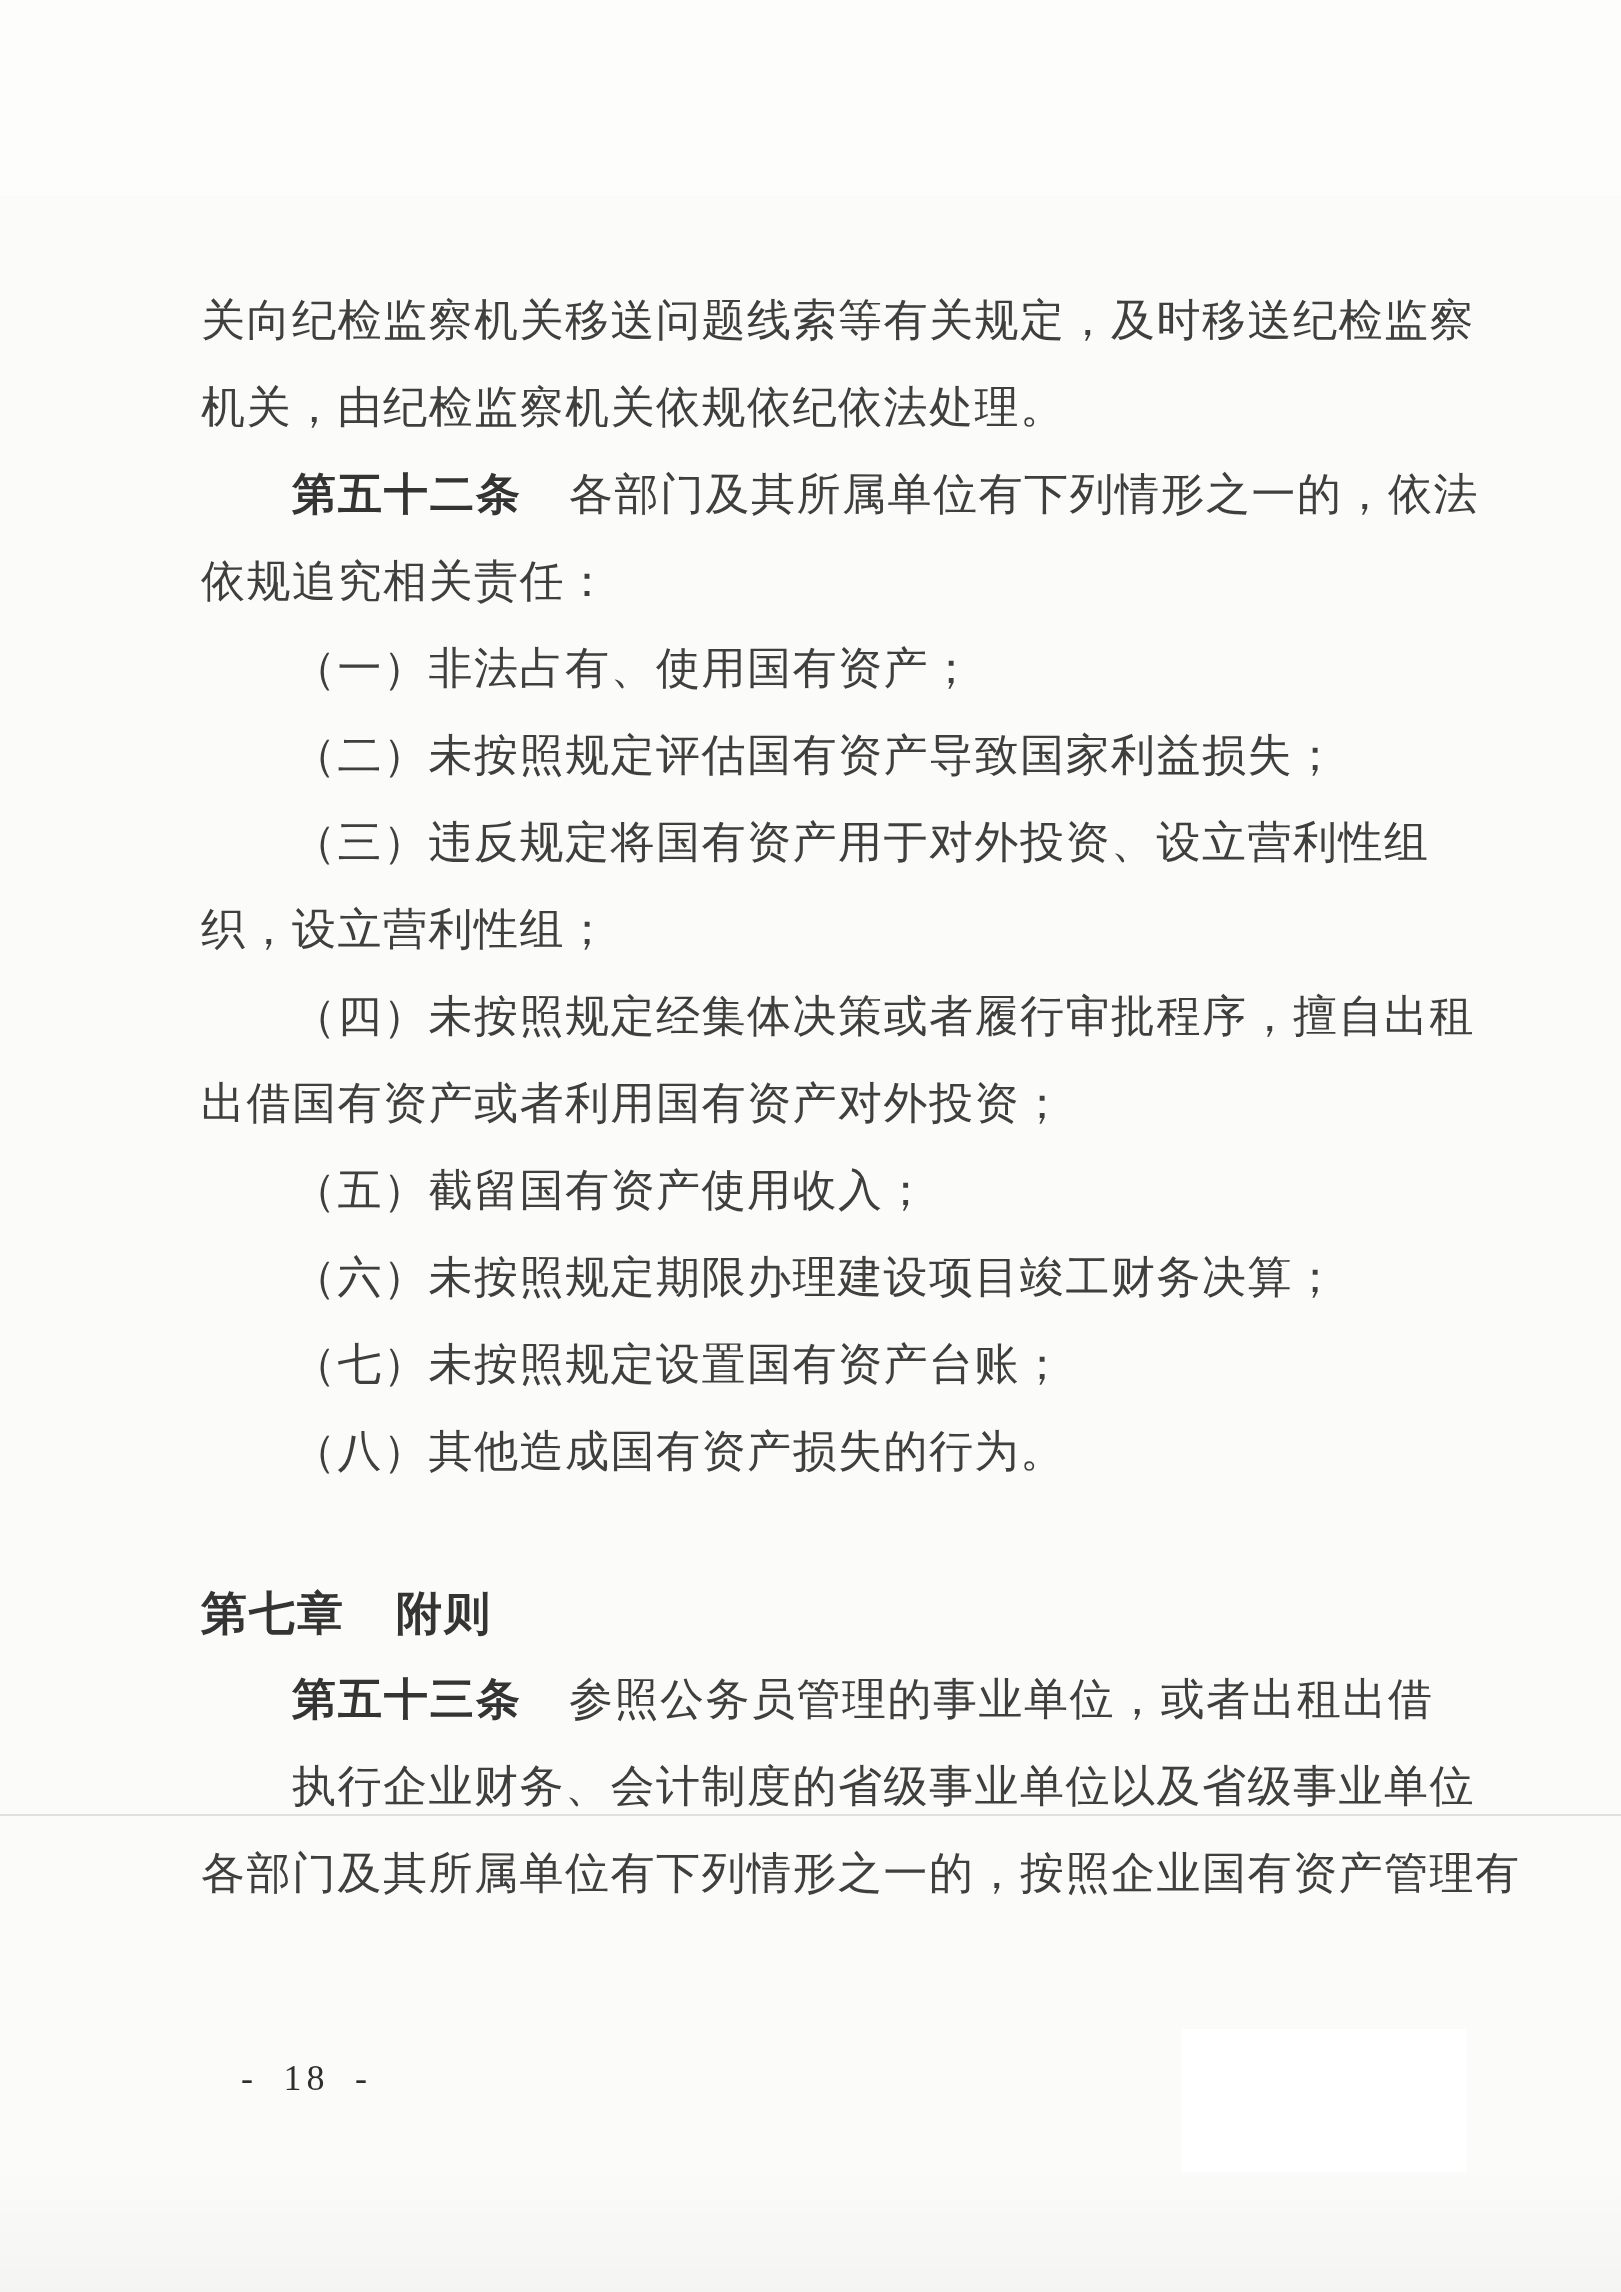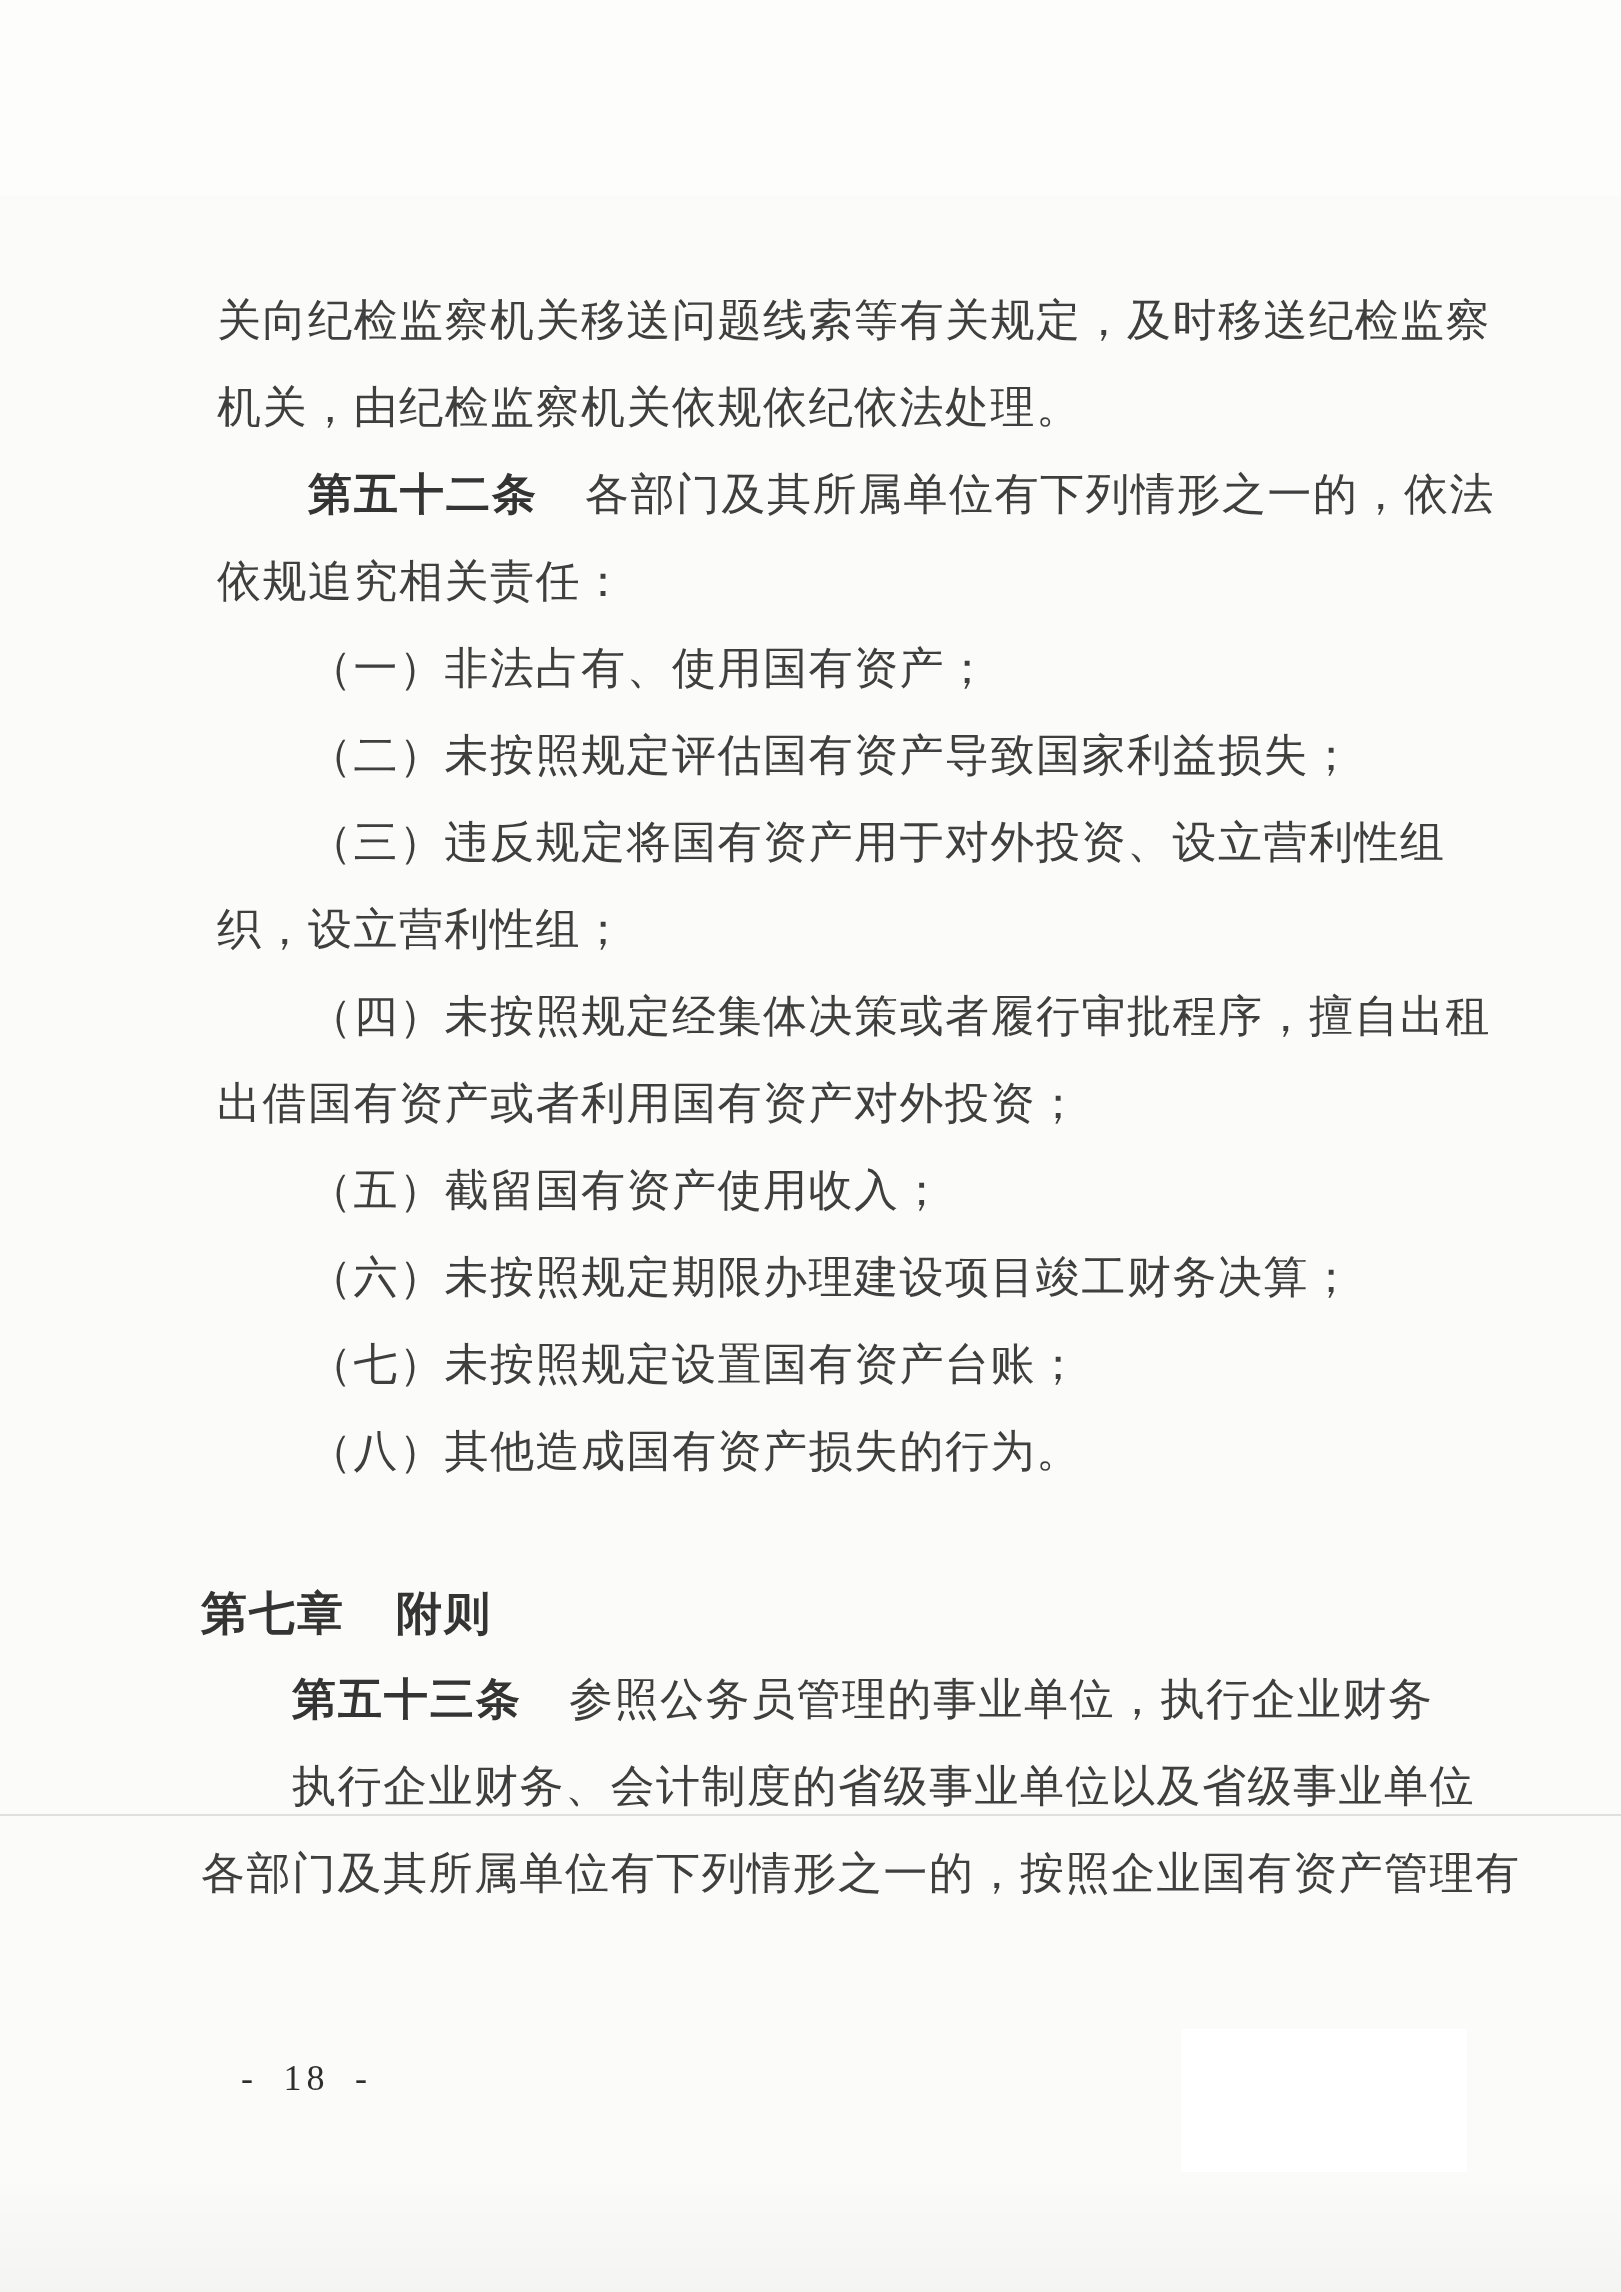--- a/index.html
+++ b/index.html
@@ -16,21 +16,21 @@
     overflow: hidden;
     font-family: "Liberation Serif", "DejaVu Serif", serif;
     color: #3f3f3f;
   }
   
   .text-block {
     position: absolute;
     left: 201px;
     width: 1264px;
   }
-  #body-lines { top: 277px; margin-left: 16px; }
+  #body-lines { top: 277px; }
   #closing-lines { top: 1656px; }
   .line {
     height: 87px;
     line-height: 87px;
     font-size: 44px;
     letter-spacing: 1.5px;
     white-space: nowrap;
   }
   .line.indent-2 { margin-left: 91px; }
   .lead {
@@ -124,21 +124,21 @@
       <div class="line indent-2"><span>（六）未按照规定期限办理建设项目竣工财务决算；</span></div>
       <div class="line indent-2"><span>（七）未按照规定设置国有资产台账；</span></div>
       <div class="line indent-2"><span>（八）其他造成国有资产损失的行为。</span></div>
     </div>
 
   <div class="chapter-heading">
     <span>第七章</span><span class="chapter-title">附则</span>
   </div>
 
   <div class="text-block" id="closing-lines">
-      <div class="line indent-2"><span class="lead">第五十三条</span><span>参照公务员管理的事业单位，执行企业财务</span></div>
+      <div class="line indent-2"><span class="lead">第五十三条</span><span>参照公务员管理的事业单位，或者出租出借</span></div>
       <div class="line indent-2"><span>执行企业财务、会计制度的省级事业单位以及省级事业单位</span></div>
       <div class="line"><span>各部门及其所属单位有下列情形之一的，按照企业国有资产管理有</span></div>
     </div>
 
   <div class="scan-rule"></div>
   <div class="scan-patch"></div>
   <div class="bottom-shade"></div>
 
   <div class="page-footer">- 18 -</div>
 </div>

